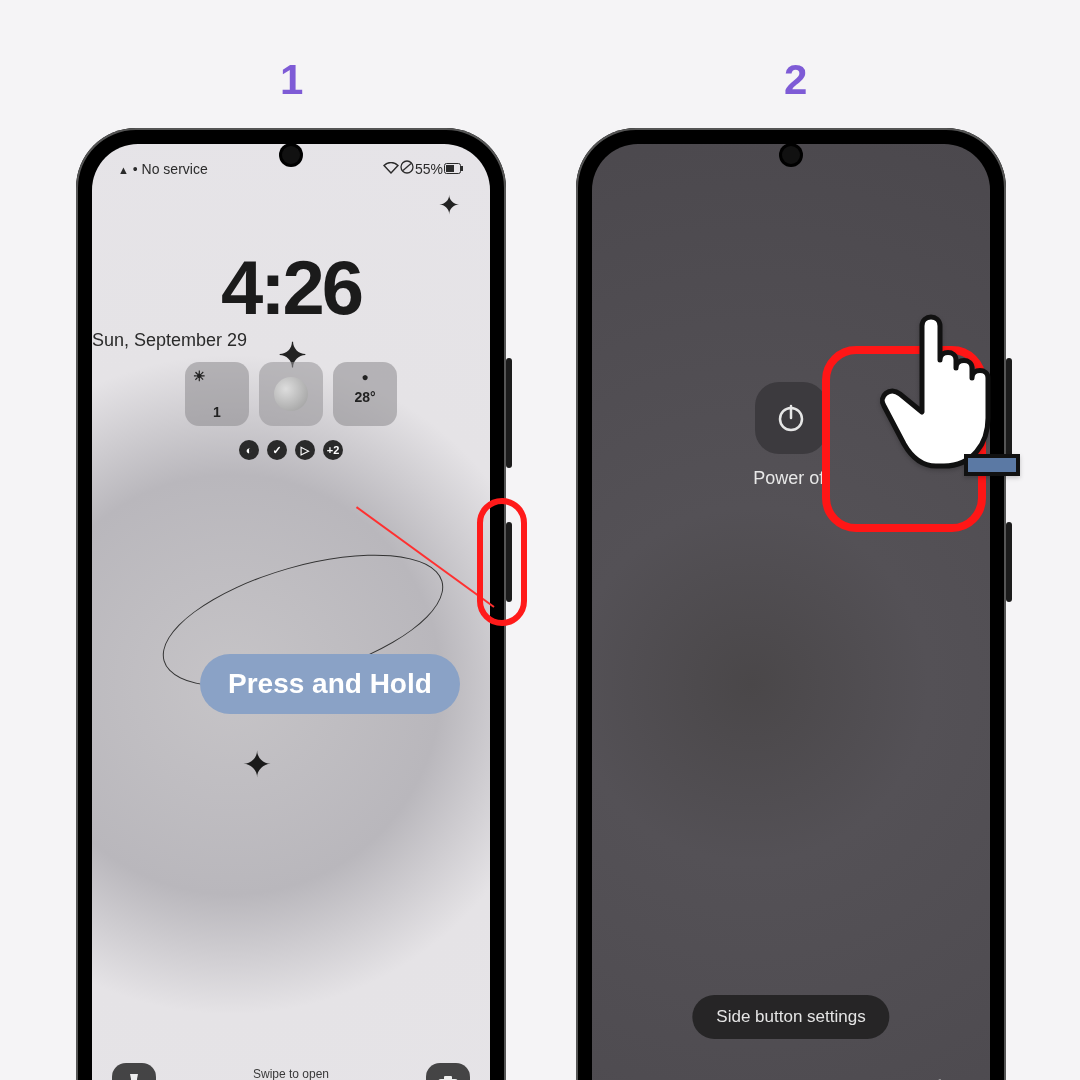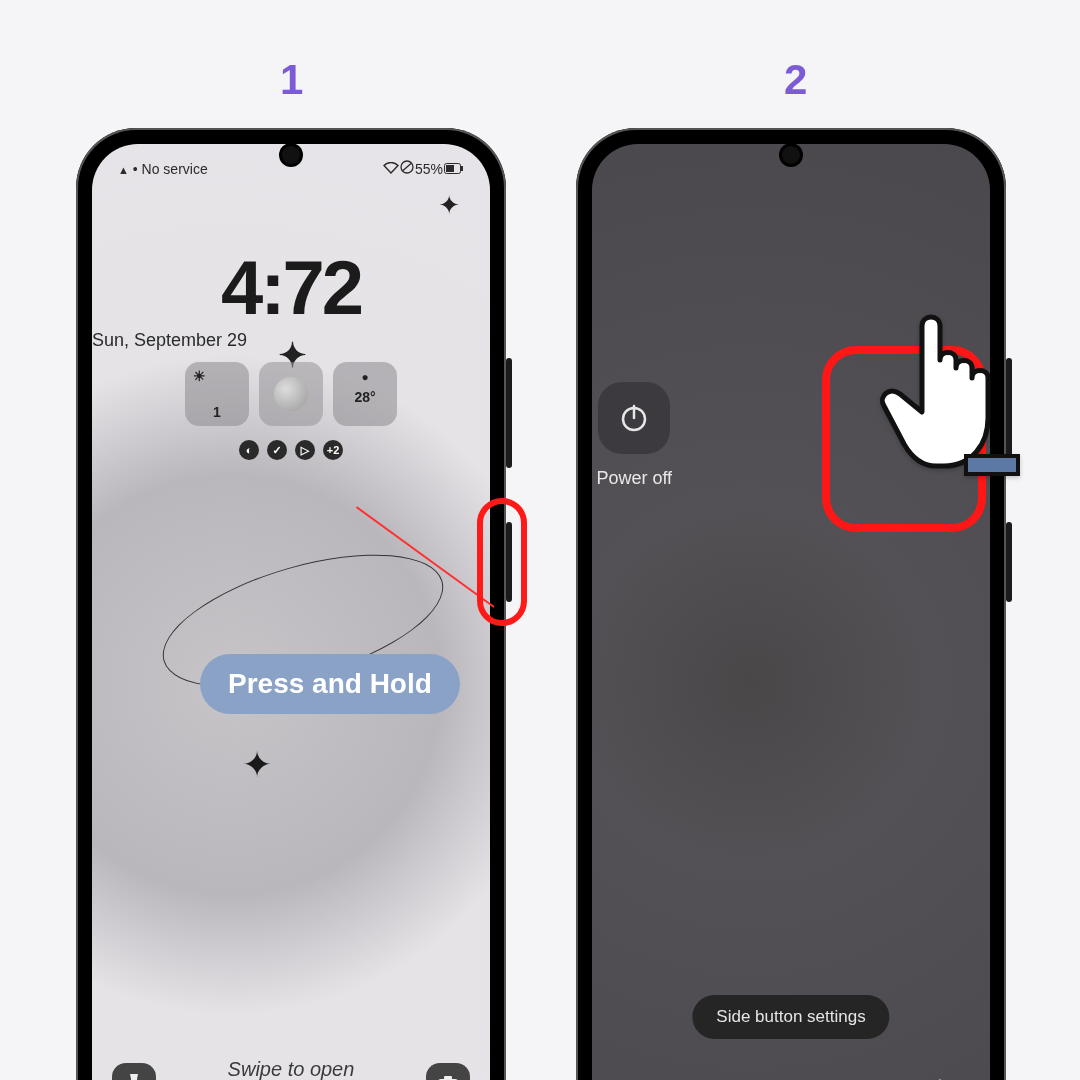--- a/index.html
+++ b/index.html
@@ -78,31 +78,31 @@
   .widgets{ position:absolute; top:218px; left:0; right:0; display:flex; justify-content:center; gap:10px;}
   .wbox   { width:64px; height:64px; background:rgba(140,138,142,.55); border-radius:14px; display:flex; align-items:center; justify-content:center; font-size:14px; color:#222; font-weight:600; position:relative;}
   .wbox.sun::before{content:"☀";position:absolute;top:6px;left:8px;font-size:14px;}
   .wbox.moon{background:rgba(150,148,152,.55);}
   .wbox.moon::before{content:"";position:absolute;width:34px;height:34px;border-radius:50%;background:radial-gradient(circle at 35% 35%,#ddd,#999);}
   .wbox.temp::before{content:"●";position:absolute;top:8px;left:50%;transform:translateX(-50%);font-size:12px;color:#222;}
   .notif-row{position:absolute;top:296px;left:0;right:0;display:flex;justify-content:center;gap:8px;align-items:center;}
   .nicon{width:20px;height:20px;border-radius:50%;background:#2a2a2a;display:flex;align-items:center;justify-content:center;color:#fff;font-size:11px;font-weight:700;}
   .orbit{position:absolute;width:290px;height:110px;border:1px solid #333;border-radius:50%;left:66px;top:422px;transform:rotate(-16deg);}
   .spark-b{position:absolute;left:150px;top:600px;font-size:36px;color:#1a1a1a;}
-  .swipe {position:absolute;bottom:46px;left:0;right:0;text-align:center;font-size:20px;color:#3a3a3a;font-style:italic;}
+  .swipe {position:absolute;bottom:46px;left:0;right:0;text-align:center;font-size:12px;color:#3a3a3a;}
   .corner-btn{position:absolute;bottom:20px;width:44px;height:44px;border-radius:14px;background:rgba(40,40,40,.85);display:flex;align-items:center;justify-content:center;color:#eee;}
   .corner-btn.l{left:20px;} .corner-btn.r{right:20px;}
 
   
   .pwr-ring{position:absolute; right:-21px; top:370px; width:50px; height:128px; border:6px solid #ff1a1a; border-radius:26px; z-index:20;}
   .pwr-line{position:absolute; width:170px; height:2px; background:#ff3030; top:478px; right:12px; transform-origin:right center; transform:rotate(36deg); z-index:19;}
   .pill{position:absolute; left:124px; top:526px; background:#8aa2c6; color:#fff; font-size:28px; font-weight:700; padding:14px 28px; border-radius:36px; z-index:20;}
 
   
-  .pm-grid{position:absolute; top:238px; left:0; right:0; display:grid; grid-template-columns:1fr 1fr 1fr 1fr; row-gap:54px; justify-items:center;gap:20px;}
+  .pm-grid{position:absolute; top:238px; left:0; right:0; display:grid; grid-template-columns:1fr; row-gap:54px; justify-items:center;gap:20px;}
   .pm-item{display:flex;flex-direction:column;align-items:center;gap:14px;}
   .pm-circle{width:72px;height:72px;border-radius:24px;display:flex;align-items:center;justify-content:center;}
   .pm-dark{background:#3c3a3e;}
   .pm-green{background:#2aa05a;}
   .pm-red{background:#d43a35;}
   .pm-label{color:#e8e8e8;font-size:18px;}
   .side-btn-pill{position:absolute;bottom:88px;left:50%;transform:translateX(-50%);background:rgba(30,30,30,.85);color:#e4e4e4;font-size:17px;padding:12px 24px;border-radius:26px;}
   .back-chevron{position:absolute;bottom:30px;right:48px;color:#cfcfcf;font-size:24px;}
 
   
@@ -140,21 +140,21 @@
           <svg width="20" height="11" viewBox="0 0 20 11">
               <rect x="0.5" y="0.5" width="16" height="10" rx="2" fill="none" stroke="#2b2b2b"></rect>
               <rect x="2" y="2" width="8" height="7" fill="#2b2b2b"></rect>
               <rect x="17" y="3" width="2" height="5" fill="#2b2b2b"></rect>
             </svg>
         </span>
       </span>
     </div>
     <div class="sparkle-top">✦</div>
     <div class="clock">
-      <span>4</span>:<span>72</span>
+      <span>4</span>:<span>26</span>
       <div style="margin-top:-26px"><span class="spark-in">✦</span></div>
     </div>
     <div class="date">Sun, September 29</div>
     <div class="widgets">
       <div class="wbox sun">
           <span style="align-self:flex-end;margin-bottom:6px">1</span>
         </div>
       <div class="wbox moon"></div>
       <div class="wbox temp">
           <span style="align-self:flex-end;margin-bottom:21px">28°</span>

